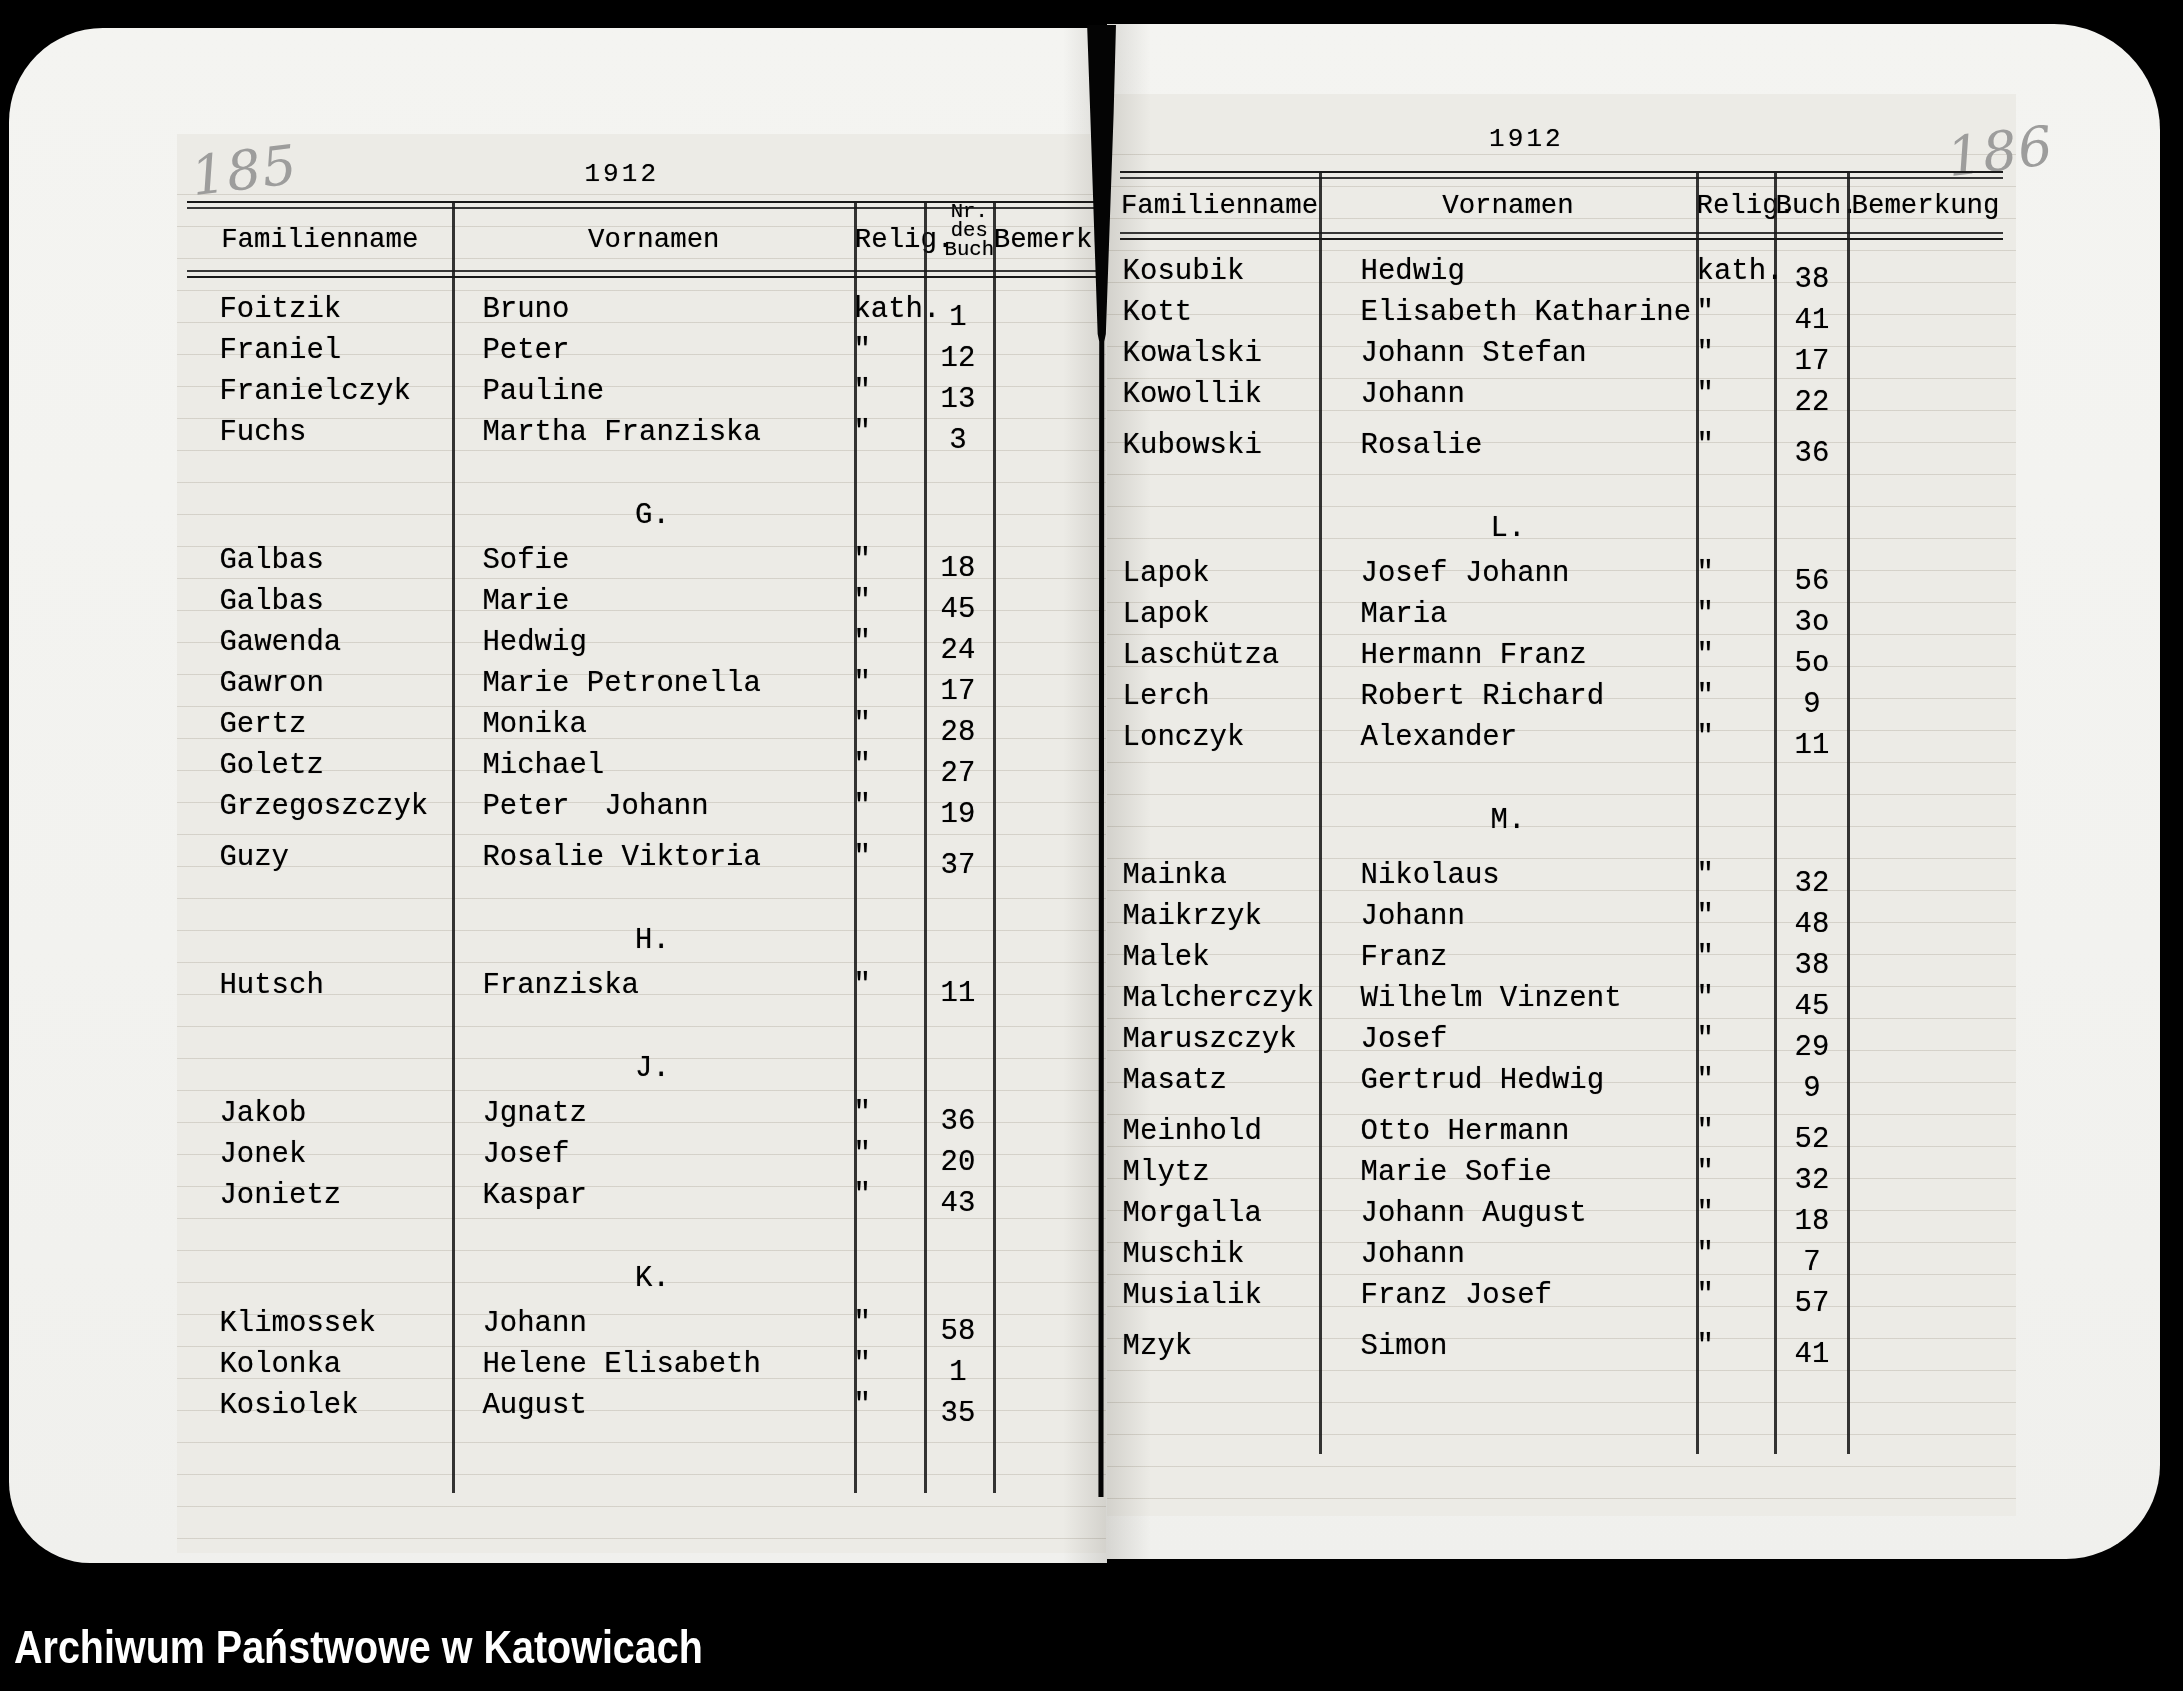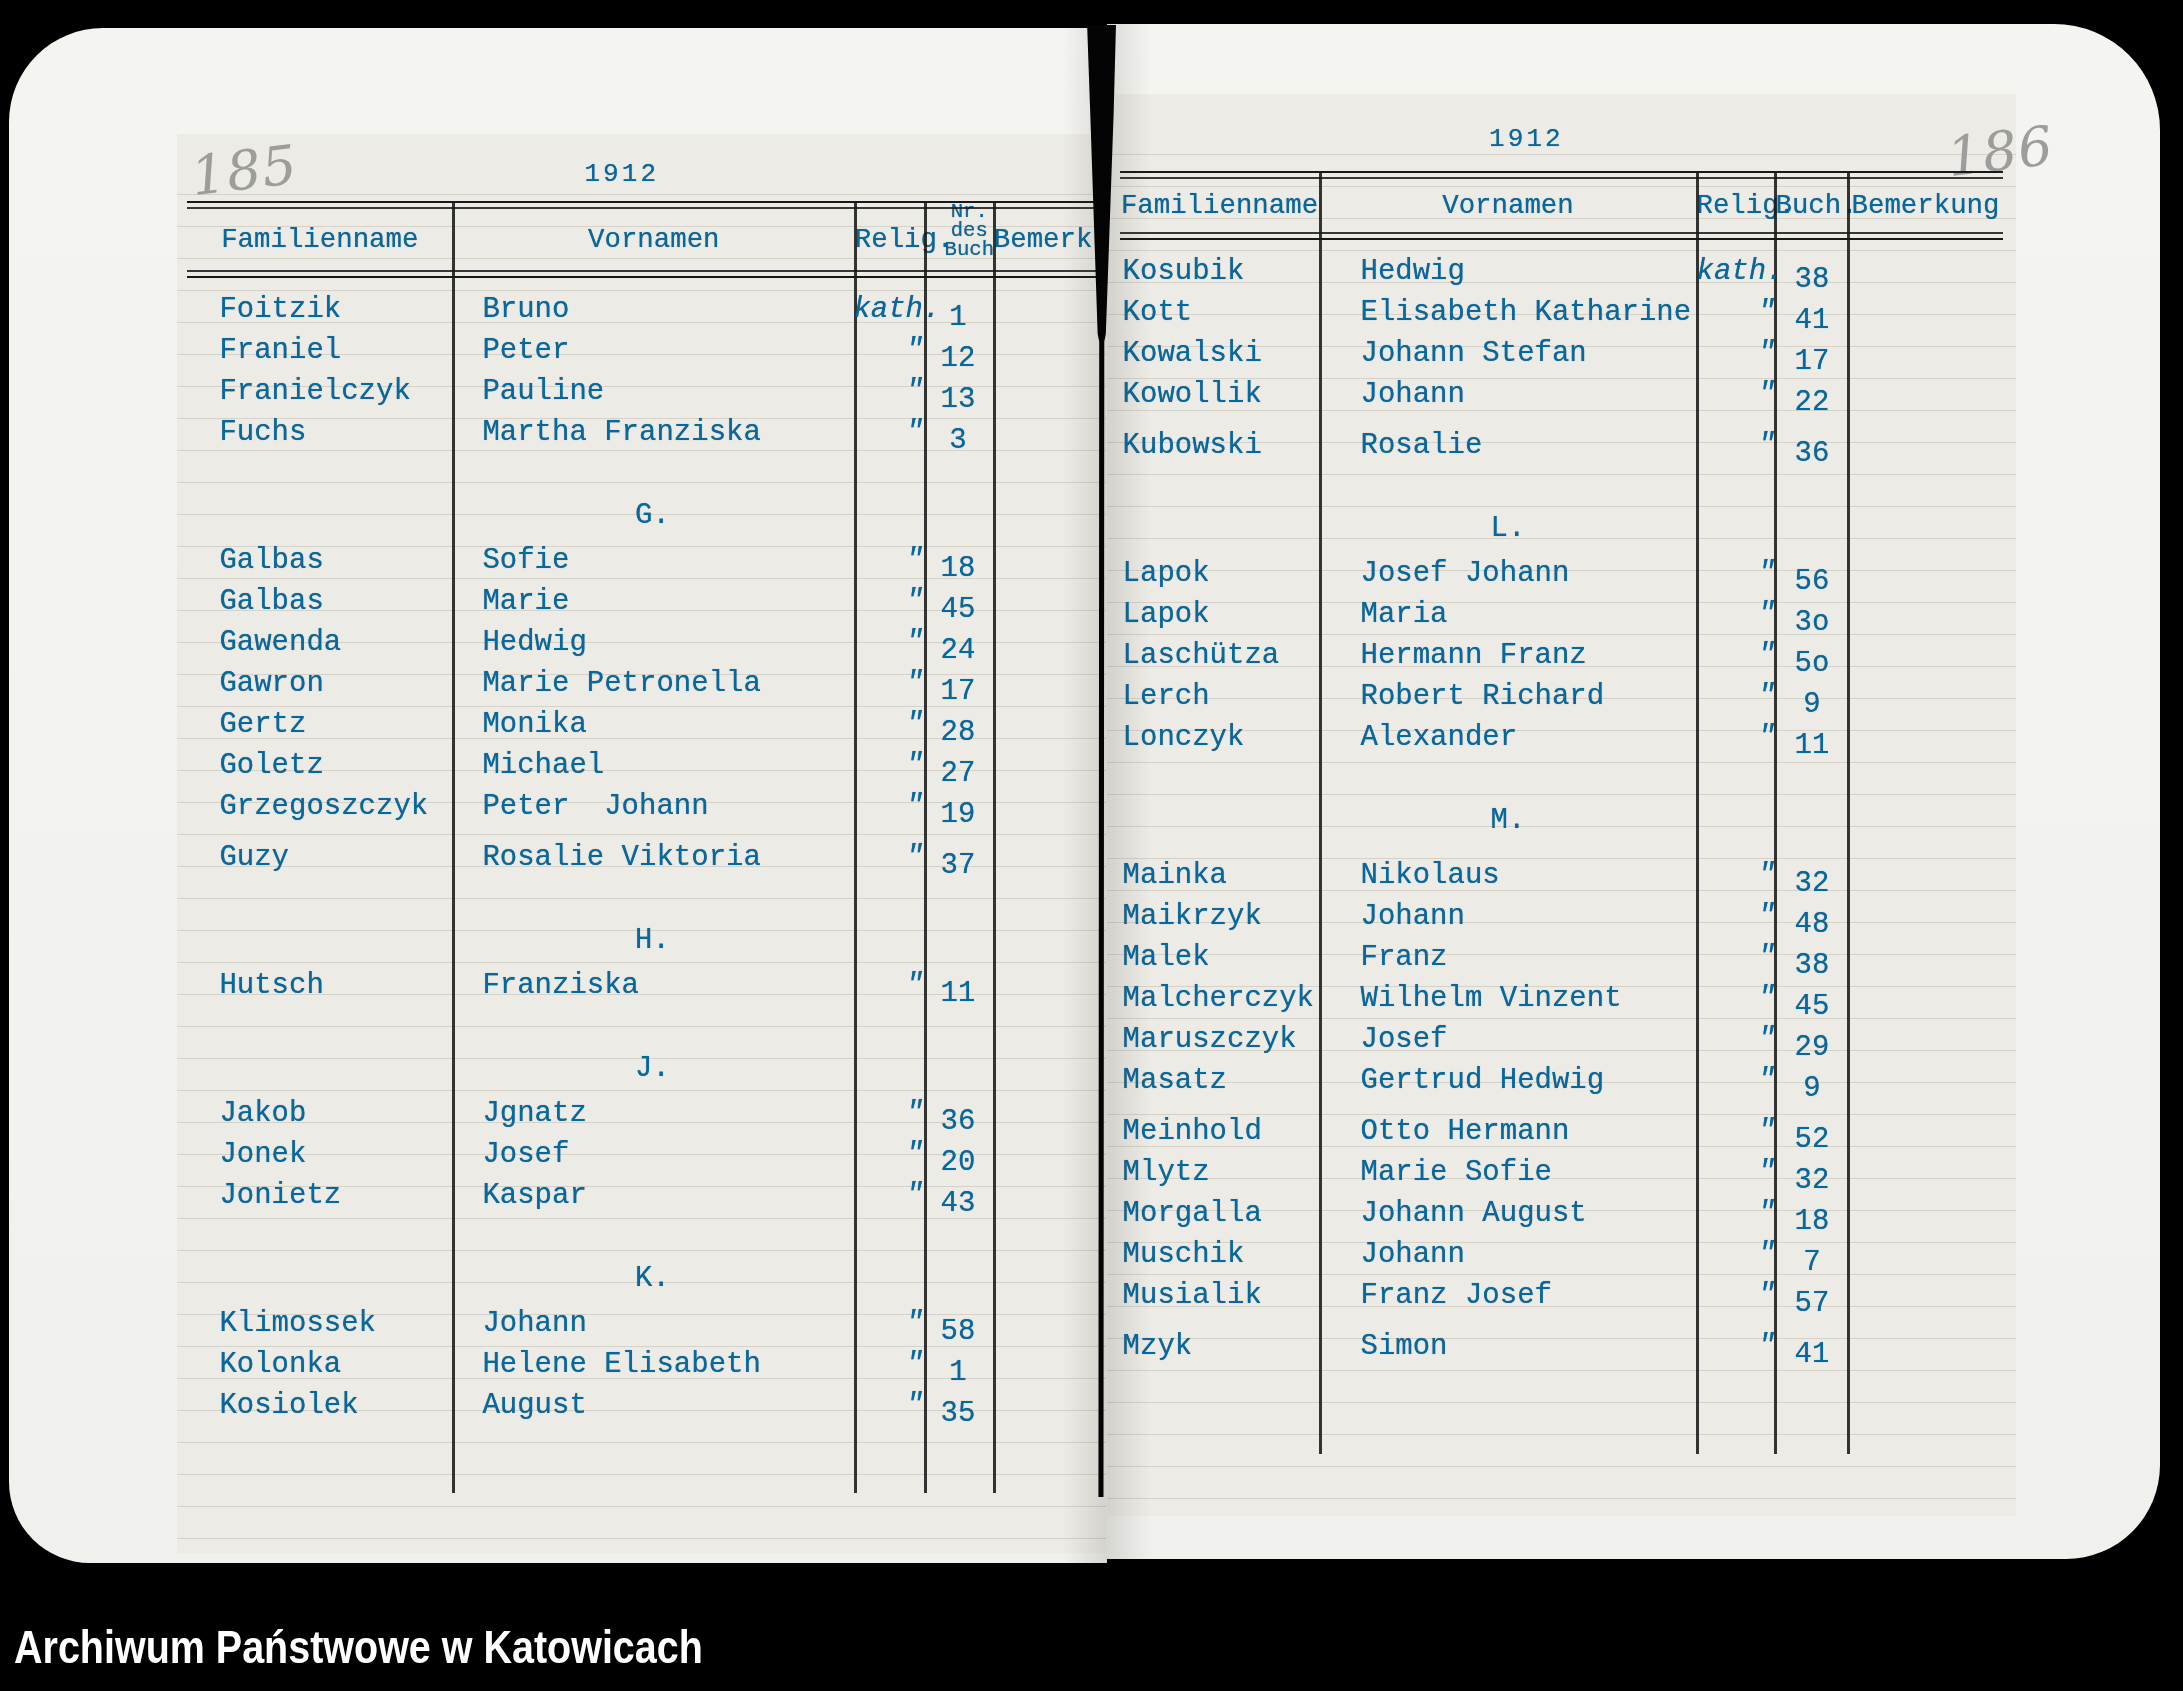--- a/index.html
+++ b/index.html
@@ -33,21 +33,21 @@
   .gutter{position:absolute;left:1084px;top:25px;width:39px;height:1472px;background:#040404;
      clip-path:polygon(8% 0%,82% 0%,76% 6%,56% 21%,52% 21.5%,50% 100%,37% 100%,39% 21.5%,35% 21%,16% 6%);}
 
   
   .pagenum{position:absolute;font-family:"DejaVu Serif",serif;font-style:italic;
      font-size:54px;color:#9d9d9c;transform:rotate(-7deg);letter-spacing:1.2px;}
   .pn-left{left:13.7px;top:5px;}
   .pn-right{left:840px;top:26px;}
 
   
-  .typed{color:#0369a1;text-shadow:0 0 0.8px rgba(35,35,35,.6);}
+  .typed{color:#000000;text-shadow:0 0 0.8px rgba(35,35,35,.6);}
   .year{position:absolute;font-size:26px;letter-spacing:3.1px;}
   .year-left{left:407px;top:25px;}
   .year-right{left:382px;top:30px;}
 
   
   .thead{position:absolute;border-top:2.5px solid #181818;border-bottom:2.5px solid #181818;
      display:grid;align-items:center;}
   .thead::before{content:"";position:absolute;left:0;right:0;top:3.7px;height:1.9px;background:rgba(24,24,24,.85);}
   .thead::after{content:"";position:absolute;left:0;right:0;bottom:3.7px;height:1.9px;background:rgba(24,24,24,.85);}
   .thead-left{left:9.4px;top:67px;width:920px;height:73px;
@@ -70,21 +70,21 @@
   .rows-right{left:12.5px;top:142px;width:883px;padding-top:11.2px;}
   .row.entry{display:grid;height:41px;align-items:center;}
   .rows-left  .row.entry{grid-template-columns:266px 402px 70px 69px 1fr;}
   .rows-right .row.entry{grid-template-columns:200px 377px 79px 73px 1fr;}
   .row.entry.gap{margin-top:10px;}
   .cell{font-size:29px;white-space:pre;overflow:visible;}
   .rows-left  .cell.family{padding-left:34px;}
   .rows-right .cell.family{padding-left:3.1px;}
   .rows-left  .cell.given{padding-left:31px;}
   .rows-right .cell.given{padding-left:41px;}
-  .cell.relig{text-align:right;font-style:italic;}
+  .cell.relig{text-align:left;}
   .cell.book{text-align:center;margin-top:16px;}
   .row.section{height:41px;margin-top:46px;display:flex;align-items:center;justify-content:center;
      font-size:29px;}
   .rows-left  .row.section{margin-left:266px;width:402px;}
   .rows-right .row.section{margin-left:200px;width:377px;}
 
   
   .caption{position:absolute;left:13.7px;top:1619px;color:#ffffff;
      font-family:"Liberation Sans","DejaVu Sans",sans-serif;font-weight:bold;
      font-size:47px;letter-spacing:0px;transform:scaleX(.84);transform-origin:left center;}

